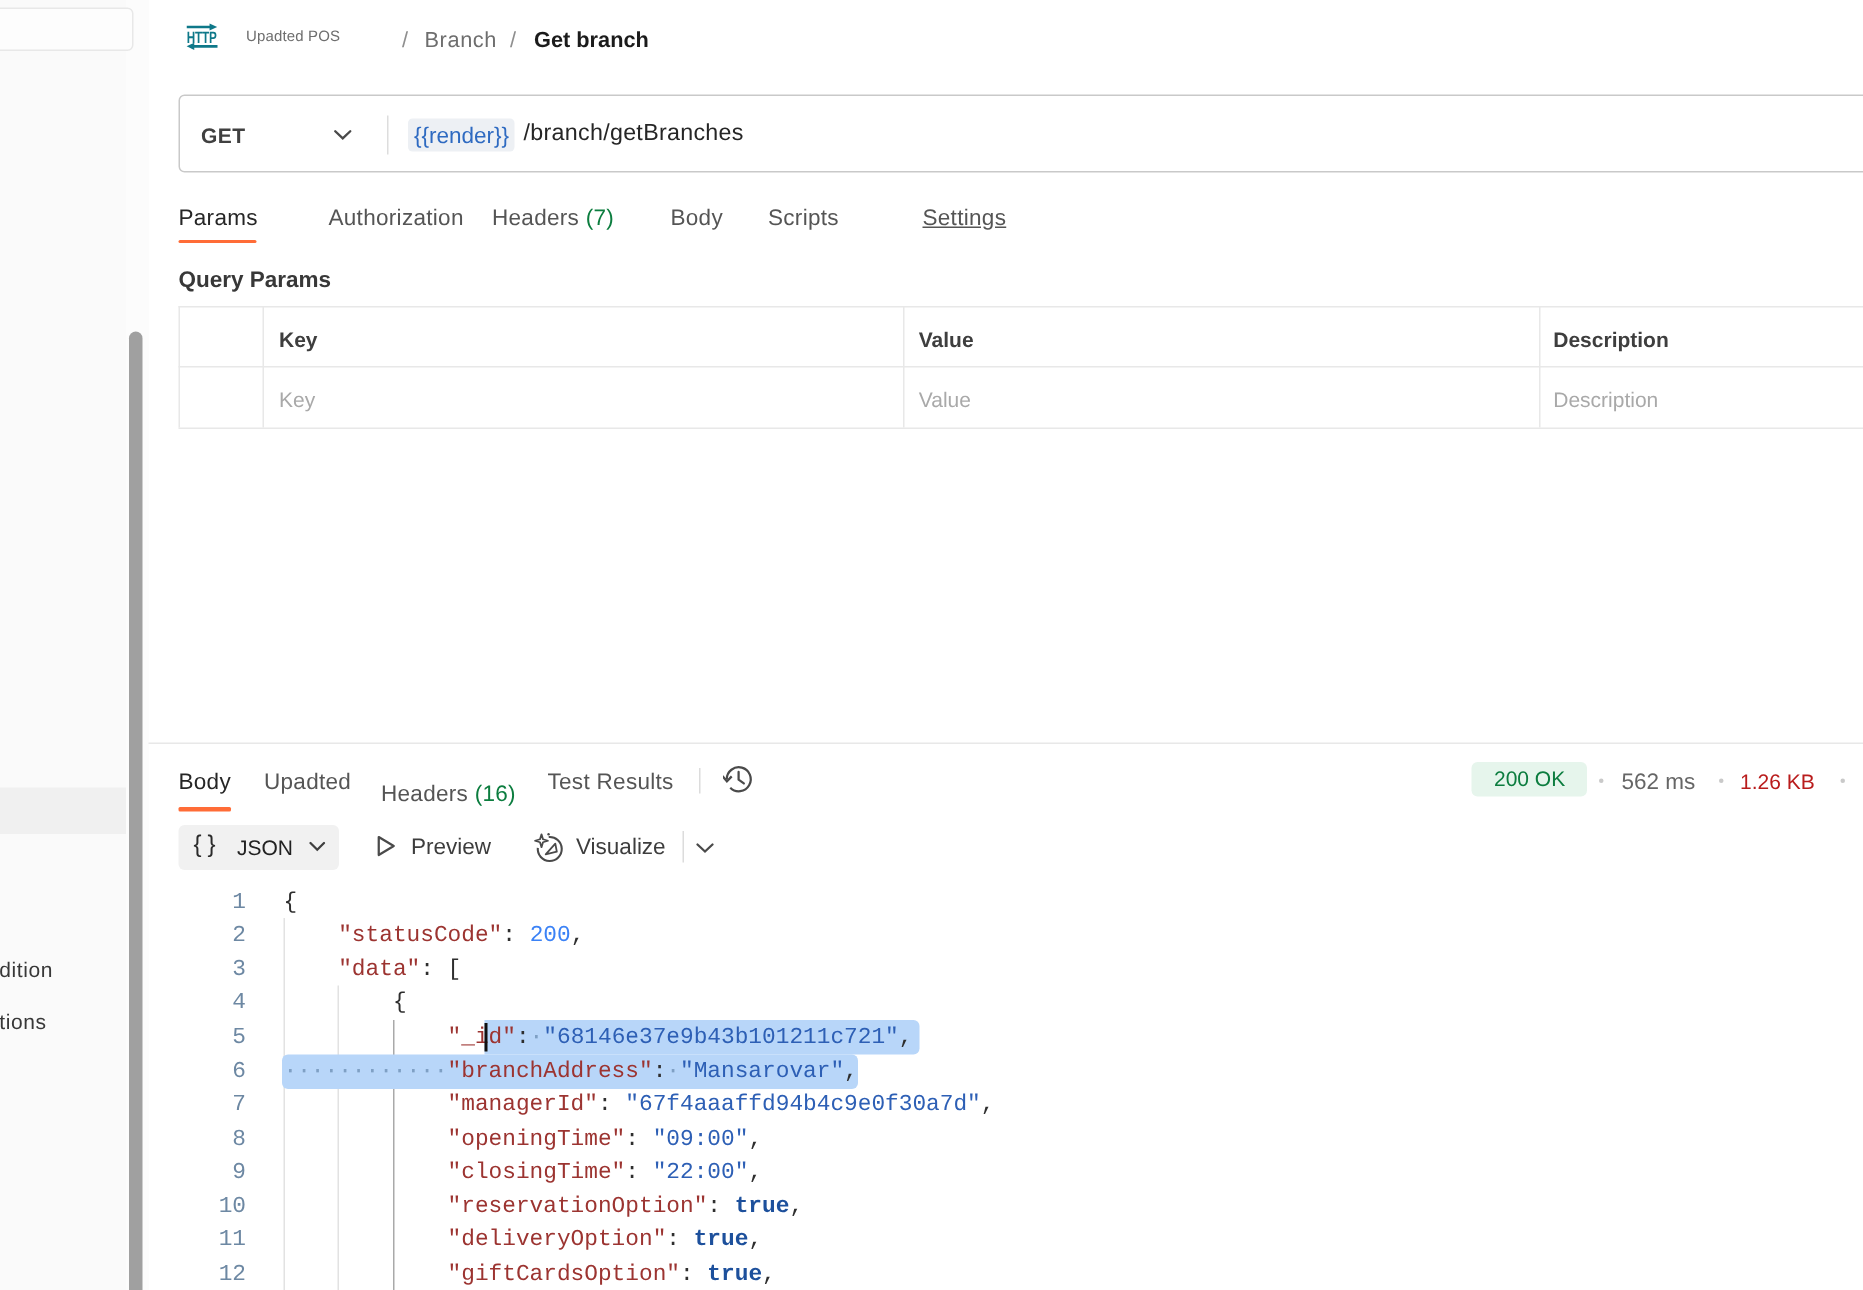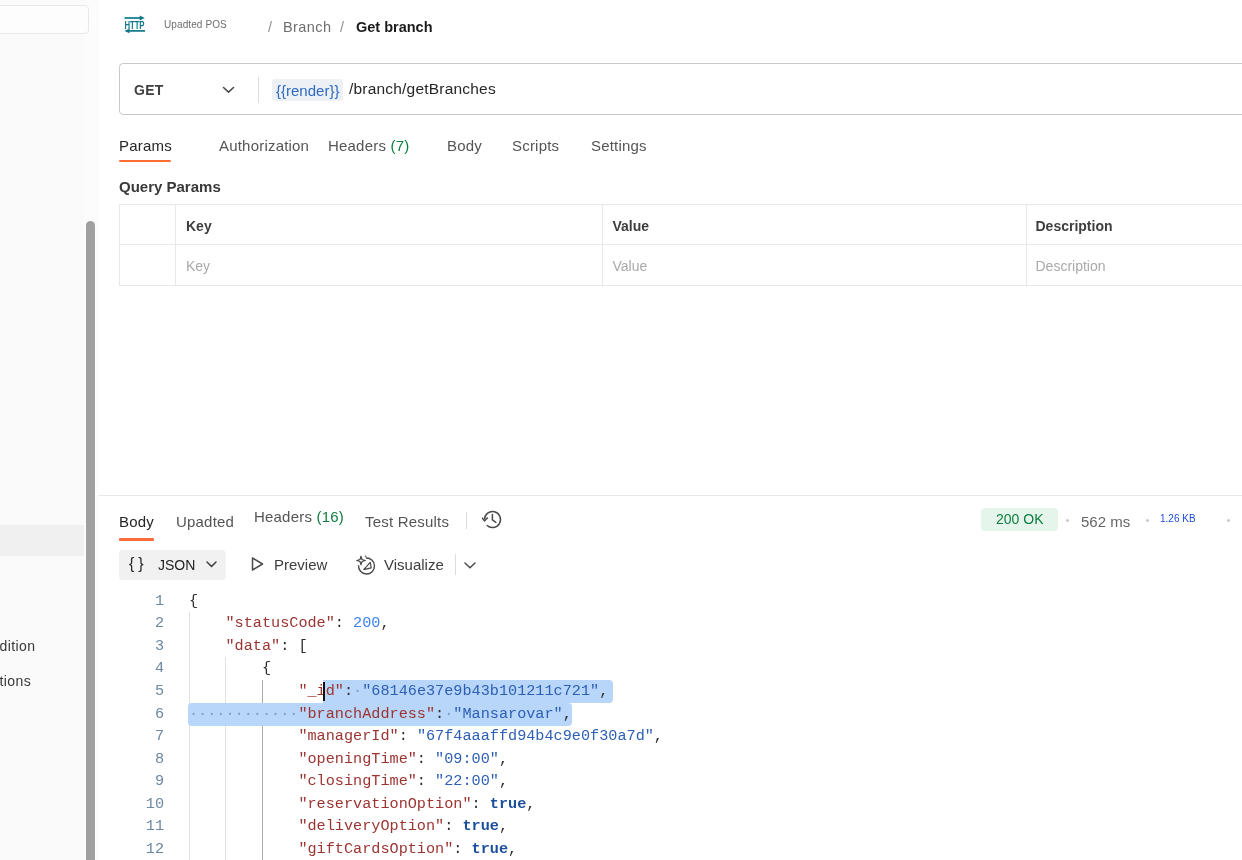--- a/index.html
+++ b/index.html
@@ -86,21 +86,21 @@
   <div class="abs" style="left:159px; top:77px; width:1px; height:26px; background:#ddd;"></div>
   <div class="abs" style="left:173px; top:79px; height:22px; background:#edf0f4; border-radius:3px;
        font-size:15px; color:#2e6ac1; padding:1px 4px 0 4px; line-height:21px;">{{render}}</div>
   <div class="abs" style="left:250px; top:80px; font-size:15.5px; letter-spacing:0.2px; color:#262626;">/branch/getBranches</div>
 
   <div class="tab active" style="left:20px;  top:137px;text-align:right;">Params</div>
   <div class="tab" style="left:120px; top:137px;">Authorization</div>
   <div class="tab" style="left:229px; top:137px;">Headers <span class="green">(7)</span></div>
   <div class="tab" style="left:348px; top:137px;">Body</div>
   <div class="tab" style="left:413px; top:137px;">Scripts</div>
-  <div class="tab" style="left:492px; top:137px;">Settings</div>
+  <div class="tab" style="left:516px; top:137px;text-decoration:underline;">Settings</div>
   <div class="orange-line" style="left:20px; top:159.5px; width:52px;"></div>
 
   <div class="abs" style="left:20px; top:178px; font-size:15px; font-weight:700; color:#383838;">Query Params</div>
 
   <div class="tline" style="left:19.5px; top:204px; width:1123px; height:1px;"></div>
   <div class="tline" style="left:19.5px; top:244px; width:1123px; height:1px;"></div>
   <div class="tline" style="left:19.5px; top:285px; width:1123px; height:1px;"></div>
   <div class="tline" style="left:19.5px; top:204px; width:1px; height:81px;"></div>
   <div class="tline" style="left:75.5px; top:204px; width:1px; height:81px;"></div>
   <div class="tline" style="left:503px;  top:204px; width:1px; height:81px;"></div>
@@ -109,36 +109,36 @@
   <div class="th" style="left:513.5px; top:218px;">Value</div>
   <div class="th" style="left:936.5px; top:218px;">Description</div>
   <div class="tp" style="left:87px;  top:258px;">Key</div>
   <div class="tp" style="left:513.5px; top:258px;">Value</div>
   <div class="tp" style="left:936.5px; top:258px;">Description</div>
 
   <div class="abs" style="left:0; top:495px; width:1143px; height:1px; background:#e8e8e8;"></div>
 
   <div class="tab active" style="left:20px; top:512.5px;">Body</div>
   <div class="tab" style="left:77px;  top:512.5px;">Upadted</div>
-  <div class="tab" style="left:155px; top:508px;">Headers <span class="green">(16)</span></div>
+  <div class="tab" style="left:155px; top:521px;">Headers <span class="green">(16)</span></div>
   <div class="tab" style="left:266px; top:512.5px;">Test Results</div>
   <div class="orange-line" style="left:20px; top:538px; width:35px;"></div>
   <div class="abs" style="left:367px; top:512px; width:1px; height:17px; background:#dcdcdc;"></div>
   <svg class="abs" style="left:383px; top:509px;" width="22" height="22" viewBox="0 0 22 22">
     <path d="M2.5 10.5 A8 8 0 1 1 4.84 16.16" fill="none" stroke="#4a4a4a" stroke-width="1.5"></path>
     <path d="M-0.4 8.4 L2.6 11.9 L5.8 8.6" fill="none" stroke="#4a4a4a" stroke-width="1.5" stroke-linejoin="miter"></path>
     <path d="M10.4 5.6 V10.8 L13.9 13.3" fill="none" stroke="#4a4a4a" stroke-width="1.5" stroke-linecap="round" stroke-linejoin="round"></path>
   </svg>
 
   <div class="abs" style="left:882px; top:508px; height:23px; background:#e6f5ec; border-radius:4px;
        font-size:14px; color:#0c7d3f; line-height:23px; padding:0 15px;">200 OK</div>
   <div class="abs" style="left:967px; top:519px; width:3px; height:3px; border-radius:2px; background:#c9c9c9;"></div>
   <div class="abs" style="left:982px; top:513px; font-size:15px; color:#666;">562 ms</div>
   <div class="abs" style="left:1047px; top:519px; width:3px; height:3px; border-radius:2px; background:#c9c9c9;"></div>
-  <div class="abs" style="left:1061px; top:513px; font-size:10px; color:#1d4ed8;">1.26 KB</div>
+  <div class="abs" style="left:1061px; top:513px; font-size:14px; color:#b91c1c;">1.26 KB</div>
   <div class="abs" style="left:1128px; top:519px; width:3px; height:3px; border-radius:2px; background:#c9c9c9;"></div>
 
   <div class="abs" style="left:20px; top:550px; width:107px; height:29.5px; background:#f1f1f1; border-radius:4px;"></div>
   <div class="abs" style="left:30px; top:555px; font-size:16px; color:#2b2b2b; letter-spacing:4px;">{}</div>
   <div class="abs" style="left:59px; top:557px; font-size:14px; color:#222;">JSON</div>
   <svg class="abs" style="left:107px; top:561px;" width="11" height="7" viewBox="0 0 11 7">
     <path d="M1 1 L5.5 5.5 L10 1" stroke="#3f3f3f" stroke-width="1.5" fill="none" stroke-linecap="round"></path>
   </svg>
   <svg class="abs" style="left:152px; top:556px;" width="13" height="16" viewBox="0 0 13 16">
     <path d="M1.5 2 L11.5 8 L1.5 14 Z" stroke="#4a4a4a" stroke-width="1.5" fill="none" stroke-linejoin="round"></path>

